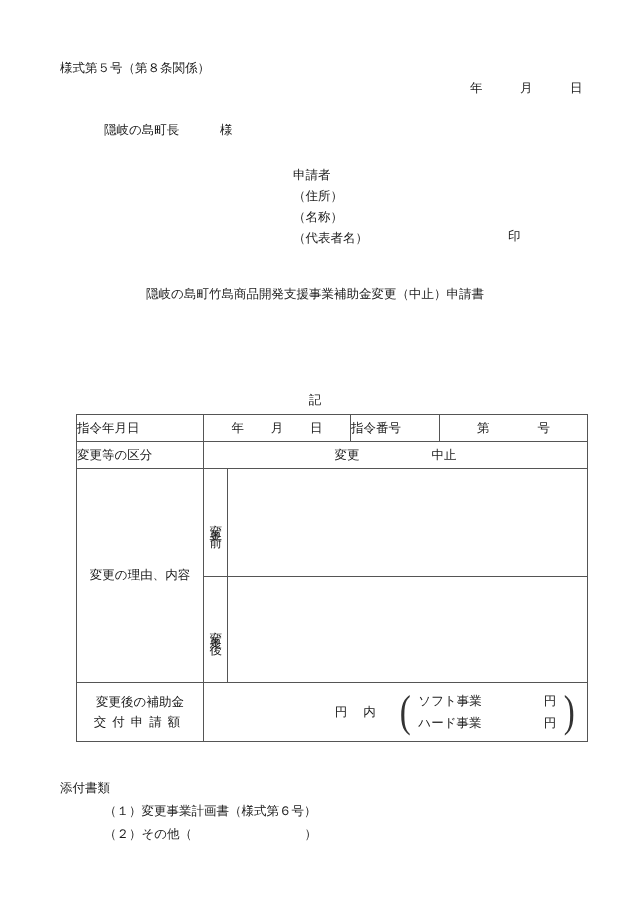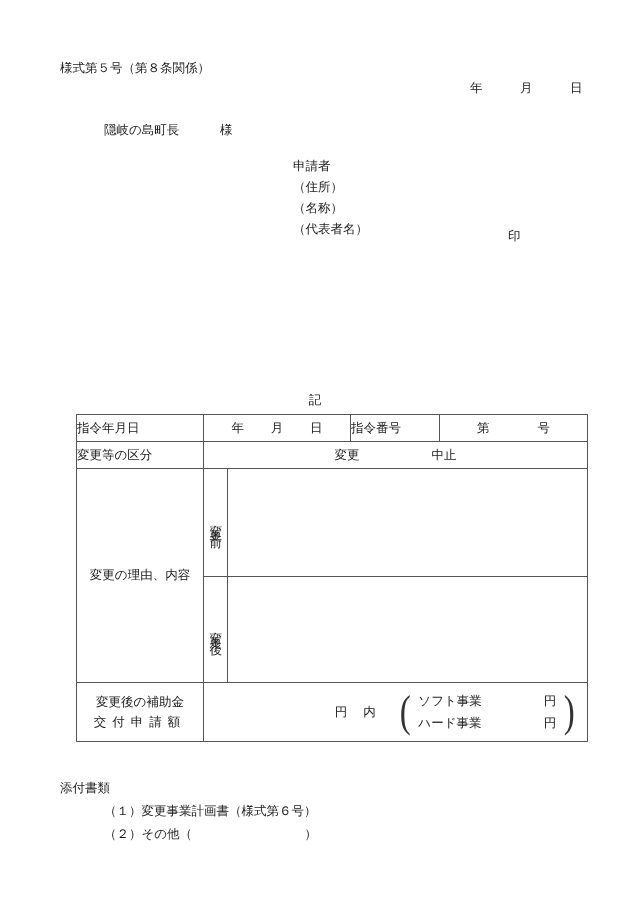--- a/index.html
+++ b/index.html
@@ -24,21 +24,21 @@
     height: 691px;
   }
   .abs { position: absolute; white-space: pre; }
 
   
   #form-code        { left: 60px;  top: 60px; }
   #date-line        { left: 470px; top: 80px; letter-spacing: 0; }
   #addressee        { left: 60px;  top: 122px; margin-left: 44px; }
   #addressee-honor  { left: 220px; top: 122px; }
 
-  .applicant-block  { position: absolute; left: 293px; top: 156px; line-height: 21px; }
+  .applicant-block  { position: absolute; left: 293px; top: 165px; line-height: 21px; }
   .applicant-block div { white-space: pre; }
   #seal-mark        { position: absolute; left: 508px; top: 228px; }
 
   #doc-title        { left: 0; top: 286px; width: 630px; text-align: center; }
 
   
   #body-paragraph {
     position: absolute;
     left: 60px;
     top: 330px;
@@ -164,20 +164,21 @@
   <div class="abs" id="addressee-honor">様</div>
 
   <div class="applicant-block">
     <div>申請者</div>
     <div>（住所）</div>
     <div>（名称）</div>
     <div>（代表者名）</div>
   </div>
   <div id="seal-mark">印</div>
 
+  <div class="abs" id="doc-title">隠岐の島町竹島商品開発支援事業補助金変更（中止）申請書</div>
 
 
   <div class="abs" id="ki-marker">記</div>
 
   <table id="main-table">
     <colgroup>
       <col class="label-col">
       <col class="vert-col">
       <col style="width:123px">
       <col style="width:89px">

